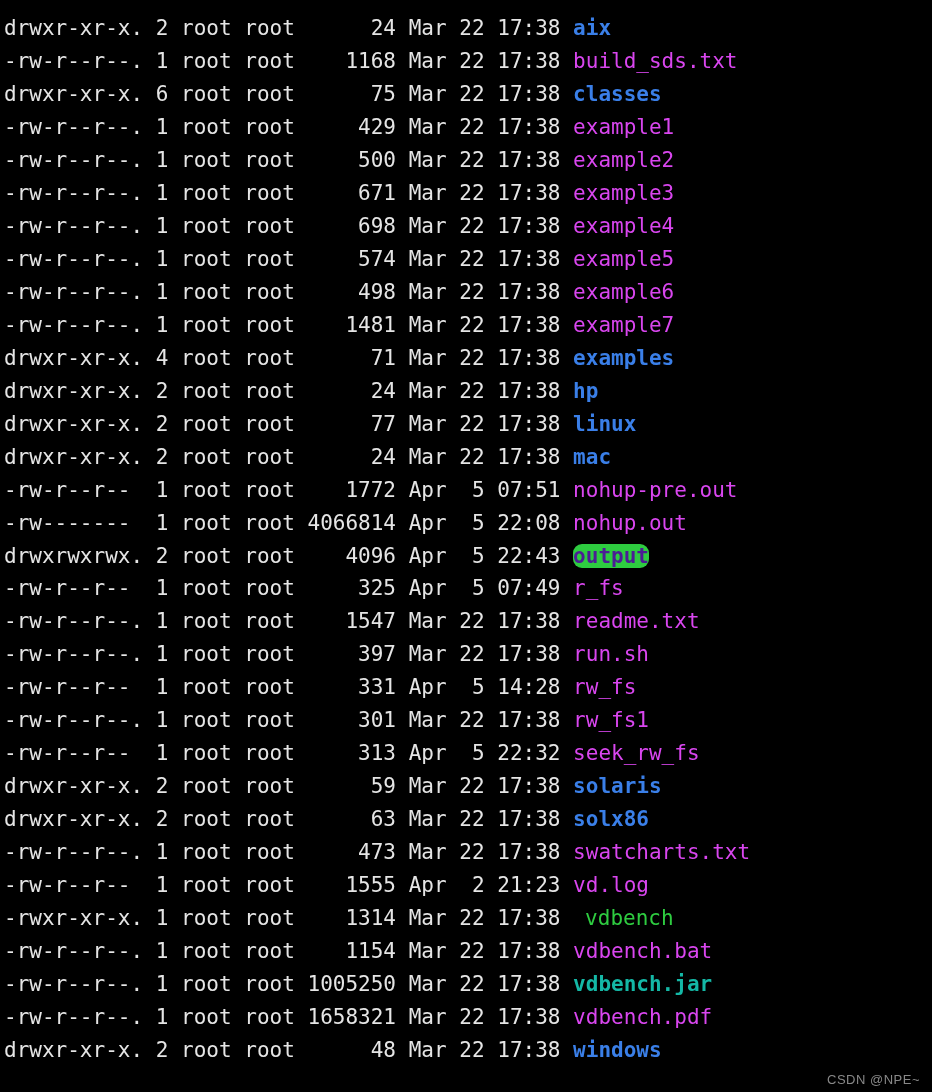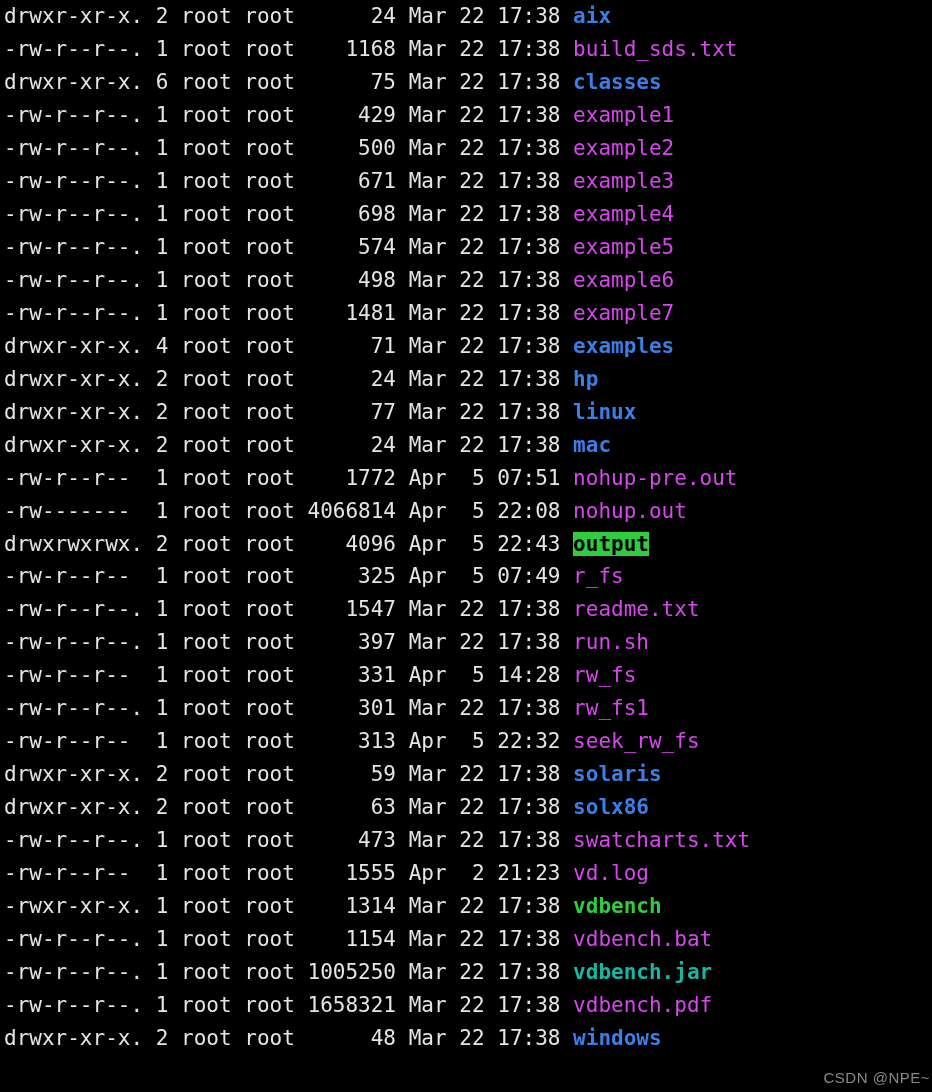--- a/index.html
+++ b/index.html
@@ -9,34 +9,34 @@
     color: #ffffff;
     font-family: "DejaVu Sans Mono", "Liberation Mono", Consolas, monospace;
     font-size: 21px;
     line-height: 1.57;
     width: 932px;
     height: 1092px;
     overflow: hidden;
   }
   .terminal {
     white-space: pre;
-    padding: 0 4px;
+    padding: 12px 4px;
   }
   .row span { white-space: pre; }
   .fname-dir  { color: #3a7fe8; font-weight: bold; }
   .fname-file { color: #d946ef; }
-  .fname-exec { color: #2ecc40; font-weight: bold; }
+  .fname-exec { color: #2ecc40; font-weight: normal; margin-left: 12px; }
   .fname-jar  { color: #14b8a6; font-weight: bold; }
-  .fname-owhi { color: #000000; background: #2ecc40; font-weight: bold; }
+  .fname-owhi { color: #4c1d95; background: #2ecc40; font-weight: bold; border-radius: 9px; }
   .perms, .links, .owner, .group, .size, .date, .time { color: #e5e5e5; }
   .watermark {
     position: absolute;
-    right: 2px;
+    right: 12px;
     bottom: 2px;
-    font-size: 15px;
+    font-size: 13px;
     color: #888888;
     font-family: sans-serif;
     letter-spacing: 0.5px;
   }
 </style>
 </head>
 <body>
 
 <div class="terminal" id="terminal"><div class="row"><span class="perms">drwxr-xr-x.</span> <span class="links">2</span> <span class="owner">root</span> <span class="group">root</span> <span class="size">     24</span> <span class="date">Mar</span> <span class="date">22</span> <span class="time">17:38</span> <span class="fname-dir">aix</span></div><div class="row"><span class="perms">-rw-r--r--.</span> <span class="links">1</span> <span class="owner">root</span> <span class="group">root</span> <span class="size">   1168</span> <span class="date">Mar</span> <span class="date">22</span> <span class="time">17:38</span> <span class="fname-file">build_sds.txt</span></div><div class="row"><span class="perms">drwxr-xr-x.</span> <span class="links">6</span> <span class="owner">root</span> <span class="group">root</span> <span class="size">     75</span> <span class="date">Mar</span> <span class="date">22</span> <span class="time">17:38</span> <span class="fname-dir">classes</span></div><div class="row"><span class="perms">-rw-r--r--.</span> <span class="links">1</span> <span class="owner">root</span> <span class="group">root</span> <span class="size">    429</span> <span class="date">Mar</span> <span class="date">22</span> <span class="time">17:38</span> <span class="fname-file">example1</span></div><div class="row"><span class="perms">-rw-r--r--.</span> <span class="links">1</span> <span class="owner">root</span> <span class="group">root</span> <span class="size">    500</span> <span class="date">Mar</span> <span class="date">22</span> <span class="time">17:38</span> <span class="fname-file">example2</span></div><div class="row"><span class="perms">-rw-r--r--.</span> <span class="links">1</span> <span class="owner">root</span> <span class="group">root</span> <span class="size">    671</span> <span class="date">Mar</span> <span class="date">22</span> <span class="time">17:38</span> <span class="fname-file">example3</span></div><div class="row"><span class="perms">-rw-r--r--.</span> <span class="links">1</span> <span class="owner">root</span> <span class="group">root</span> <span class="size">    698</span> <span class="date">Mar</span> <span class="date">22</span> <span class="time">17:38</span> <span class="fname-file">example4</span></div><div class="row"><span class="perms">-rw-r--r--.</span> <span class="links">1</span> <span class="owner">root</span> <span class="group">root</span> <span class="size">    574</span> <span class="date">Mar</span> <span class="date">22</span> <span class="time">17:38</span> <span class="fname-file">example5</span></div><div class="row"><span class="perms">-rw-r--r--.</span> <span class="links">1</span> <span class="owner">root</span> <span class="group">root</span> <span class="size">    498</span> <span class="date">Mar</span> <span class="date">22</span> <span class="time">17:38</span> <span class="fname-file">example6</span></div><div class="row"><span class="perms">-rw-r--r--.</span> <span class="links">1</span> <span class="owner">root</span> <span class="group">root</span> <span class="size">   1481</span> <span class="date">Mar</span> <span class="date">22</span> <span class="time">17:38</span> <span class="fname-file">example7</span></div><div class="row"><span class="perms">drwxr-xr-x.</span> <span class="links">4</span> <span class="owner">root</span> <span class="group">root</span> <span class="size">     71</span> <span class="date">Mar</span> <span class="date">22</span> <span class="time">17:38</span> <span class="fname-dir">examples</span></div><div class="row"><span class="perms">drwxr-xr-x.</span> <span class="links">2</span> <span class="owner">root</span> <span class="group">root</span> <span class="size">     24</span> <span class="date">Mar</span> <span class="date">22</span> <span class="time">17:38</span> <span class="fname-dir">hp</span></div><div class="row"><span class="perms">drwxr-xr-x.</span> <span class="links">2</span> <span class="owner">root</span> <span class="group">root</span> <span class="size">     77</span> <span class="date">Mar</span> <span class="date">22</span> <span class="time">17:38</span> <span class="fname-dir">linux</span></div><div class="row"><span class="perms">drwxr-xr-x.</span> <span class="links">2</span> <span class="owner">root</span> <span class="group">root</span> <span class="size">     24</span> <span class="date">Mar</span> <span class="date">22</span> <span class="time">17:38</span> <span class="fname-dir">mac</span></div><div class="row"><span class="perms">-rw-r--r-- </span> <span class="links">1</span> <span class="owner">root</span> <span class="group">root</span> <span class="size">   1772</span> <span class="date">Apr</span> <span class="date"> 5</span> <span class="time">07:51</span> <span class="fname-file">nohup-pre.out</span></div><div class="row"><span class="perms">-rw------- </span> <span class="links">1</span> <span class="owner">root</span> <span class="group">root</span> <span class="size">4066814</span> <span class="date">Apr</span> <span class="date"> 5</span> <span class="time">22:08</span> <span class="fname-file">nohup.out</span></div><div class="row"><span class="perms">drwxrwxrwx.</span> <span class="links">2</span> <span class="owner">root</span> <span class="group">root</span> <span class="size">   4096</span> <span class="date">Apr</span> <span class="date"> 5</span> <span class="time">22:43</span> <span class="fname-owhi">output</span></div><div class="row"><span class="perms">-rw-r--r-- </span> <span class="links">1</span> <span class="owner">root</span> <span class="group">root</span> <span class="size">    325</span> <span class="date">Apr</span> <span class="date"> 5</span> <span class="time">07:49</span> <span class="fname-file">r_fs</span></div><div class="row"><span class="perms">-rw-r--r--.</span> <span class="links">1</span> <span class="owner">root</span> <span class="group">root</span> <span class="size">   1547</span> <span class="date">Mar</span> <span class="date">22</span> <span class="time">17:38</span> <span class="fname-file">readme.txt</span></div><div class="row"><span class="perms">-rw-r--r--.</span> <span class="links">1</span> <span class="owner">root</span> <span class="group">root</span> <span class="size">    397</span> <span class="date">Mar</span> <span class="date">22</span> <span class="time">17:38</span> <span class="fname-file">run.sh</span></div><div class="row"><span class="perms">-rw-r--r-- </span> <span class="links">1</span> <span class="owner">root</span> <span class="group">root</span> <span class="size">    331</span> <span class="date">Apr</span> <span class="date"> 5</span> <span class="time">14:28</span> <span class="fname-file">rw_fs</span></div><div class="row"><span class="perms">-rw-r--r--.</span> <span class="links">1</span> <span class="owner">root</span> <span class="group">root</span> <span class="size">    301</span> <span class="date">Mar</span> <span class="date">22</span> <span class="time">17:38</span> <span class="fname-file">rw_fs1</span></div><div class="row"><span class="perms">-rw-r--r-- </span> <span class="links">1</span> <span class="owner">root</span> <span class="group">root</span> <span class="size">    313</span> <span class="date">Apr</span> <span class="date"> 5</span> <span class="time">22:32</span> <span class="fname-file">seek_rw_fs</span></div><div class="row"><span class="perms">drwxr-xr-x.</span> <span class="links">2</span> <span class="owner">root</span> <span class="group">root</span> <span class="size">     59</span> <span class="date">Mar</span> <span class="date">22</span> <span class="time">17:38</span> <span class="fname-dir">solaris</span></div><div class="row"><span class="perms">drwxr-xr-x.</span> <span class="links">2</span> <span class="owner">root</span> <span class="group">root</span> <span class="size">     63</span> <span class="date">Mar</span> <span class="date">22</span> <span class="time">17:38</span> <span class="fname-dir">solx86</span></div><div class="row"><span class="perms">-rw-r--r--.</span> <span class="links">1</span> <span class="owner">root</span> <span class="group">root</span> <span class="size">    473</span> <span class="date">Mar</span> <span class="date">22</span> <span class="time">17:38</span> <span class="fname-file">swatcharts.txt</span></div><div class="row"><span class="perms">-rw-r--r-- </span> <span class="links">1</span> <span class="owner">root</span> <span class="group">root</span> <span class="size">   1555</span> <span class="date">Apr</span> <span class="date"> 2</span> <span class="time">21:23</span> <span class="fname-file">vd.log</span></div><div class="row"><span class="perms">-rwxr-xr-x.</span> <span class="links">1</span> <span class="owner">root</span> <span class="group">root</span> <span class="size">   1314</span> <span class="date">Mar</span> <span class="date">22</span> <span class="time">17:38</span> <span class="fname-exec">vdbench</span></div><div class="row"><span class="perms">-rw-r--r--.</span> <span class="links">1</span> <span class="owner">root</span> <span class="group">root</span> <span class="size">   1154</span> <span class="date">Mar</span> <span class="date">22</span> <span class="time">17:38</span> <span class="fname-file">vdbench.bat</span></div><div class="row"><span class="perms">-rw-r--r--.</span> <span class="links">1</span> <span class="owner">root</span> <span class="group">root</span> <span class="size">1005250</span> <span class="date">Mar</span> <span class="date">22</span> <span class="time">17:38</span> <span class="fname-jar">vdbench.jar</span></div><div class="row"><span class="perms">-rw-r--r--.</span> <span class="links">1</span> <span class="owner">root</span> <span class="group">root</span> <span class="size">1658321</span> <span class="date">Mar</span> <span class="date">22</span> <span class="time">17:38</span> <span class="fname-file">vdbench.pdf</span></div><div class="row"><span class="perms">drwxr-xr-x.</span> <span class="links">2</span> <span class="owner">root</span> <span class="group">root</span> <span class="size">     48</span> <span class="date">Mar</span> <span class="date">22</span> <span class="time">17:38</span> <span class="fname-dir">windows</span></div></div>
 

